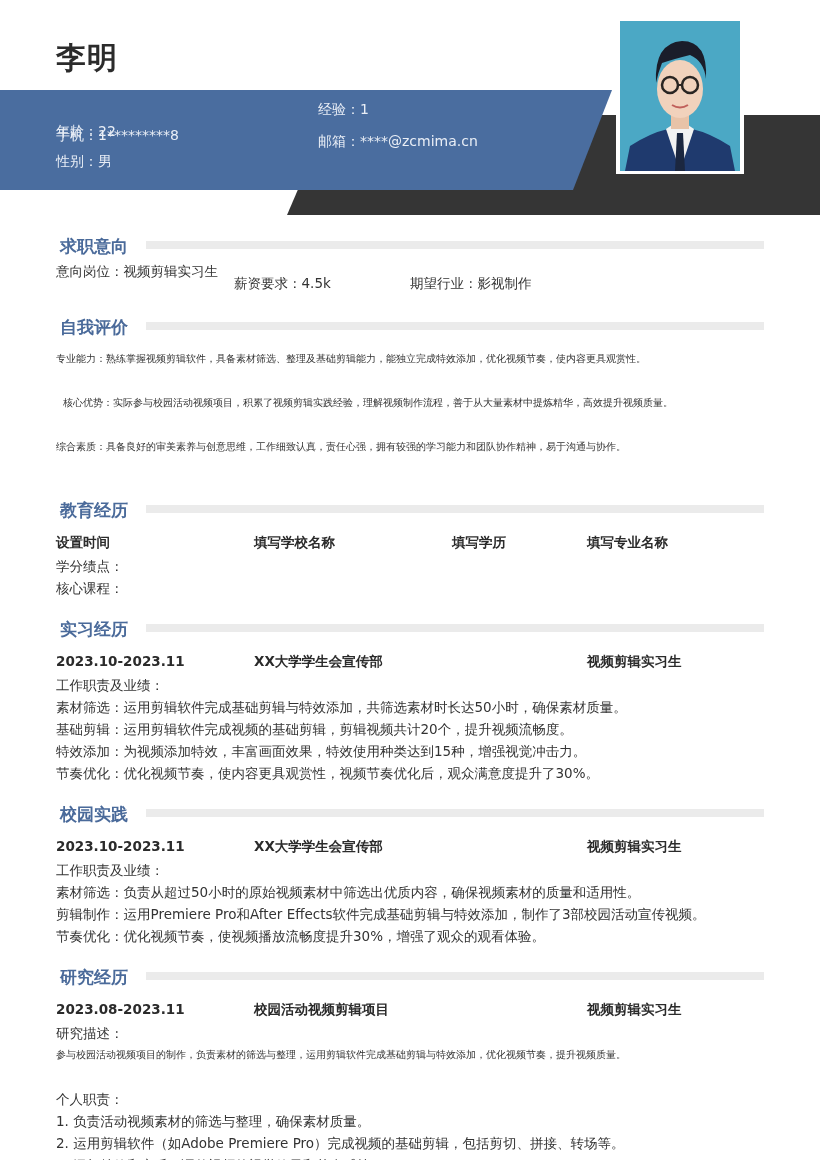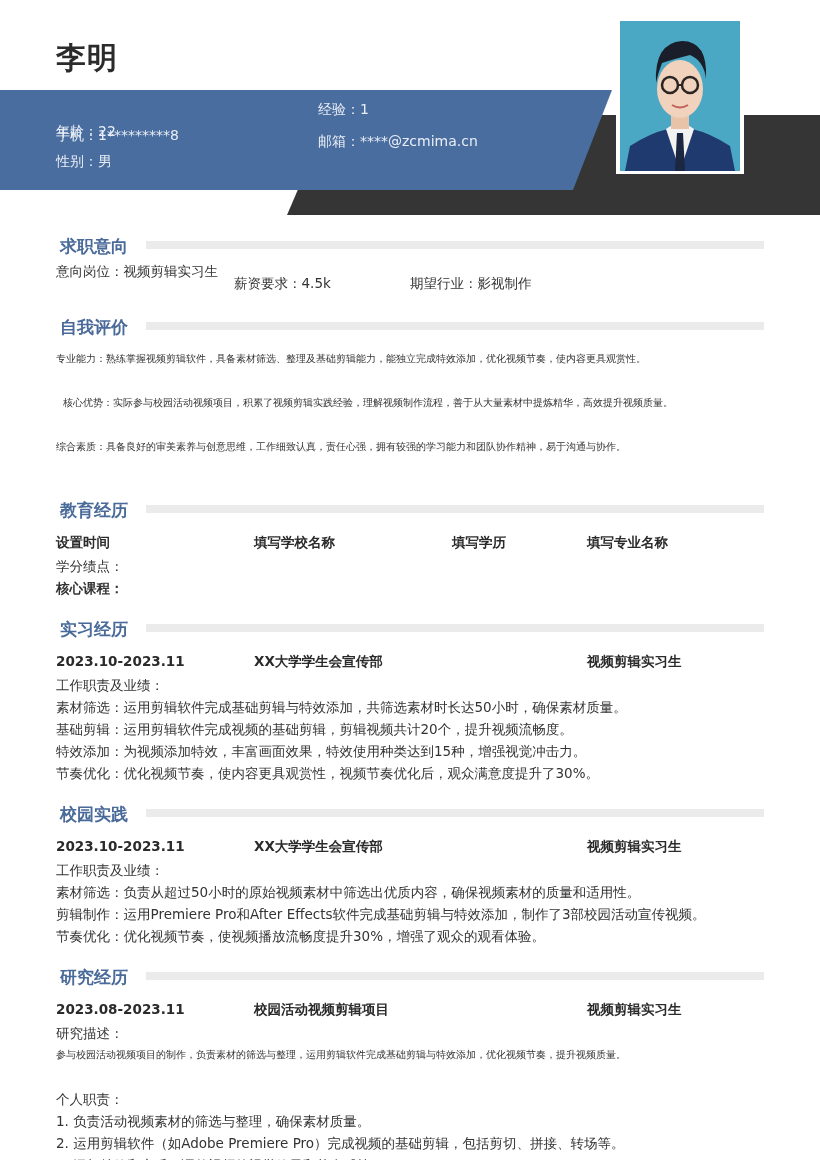--- a/index.html
+++ b/index.html
@@ -75,21 +75,21 @@
 <div class="para" style="top:392px;margin-left:7px;">核心优势：实际参与校园活动视频项目，积累了视频剪辑实践经验，理解视频制作流程，善于从大量素材中提炼精华，高效提升视频质量。</div>
 <div class="para" style="top:436px;">综合素质：具备良好的审美素养与创意思维，工作细致认真，责任心强，拥有较强的学习能力和团队协作精神，易于沟通与协作。</div>
 
 <div class="section-title" style="top:499px;">教育经历</div>
 <div class="section-bar" style="top:505px;"></div>
 <div class="text bold" style="top:531px;">设置时间</div>
 <div class="text bold" style="top:531px; left:254px;">填写学校名称</div>
 <div class="text bold" style="top:531px; left:452px;">填写学历</div>
 <div class="text bold" style="top:531px; left:587px;">填写专业名称</div>
 <div class="text" style="top:555px;">学分绩点：</div>
-<div class="text" style="top:577px;font-weight:bold;">核心课程：</div>
+<div class="text" style="top:577px;">核心课程：</div>
 
 <div class="section-title" style="top:618px;">实习经历</div>
 <div class="section-bar" style="top:624px;"></div>
 <div class="text bold" style="top:650px;">2023.10-2023.11</div>
 <div class="text bold" style="top:650px; left:254px;">XX大学学生会宣传部</div>
 <div class="text bold" style="top:650px; left:587px;">视频剪辑实习生</div>
 <div class="text" style="top:674px;">工作职责及业绩：</div>
 <div class="text" style="top:696px;">素材筛选：运用剪辑软件完成基础剪辑与特效添加，共筛选素材时长达50小时，确保素材质量。</div>
 <div class="text" style="top:718px;">基础剪辑：运用剪辑软件完成视频的基础剪辑，剪辑视频共计20个，提升视频流畅度。</div>
 <div class="text" style="top:740px;">特效添加：为视频添加特效，丰富画面效果，特效使用种类达到15种，增强视觉冲击力。</div>

